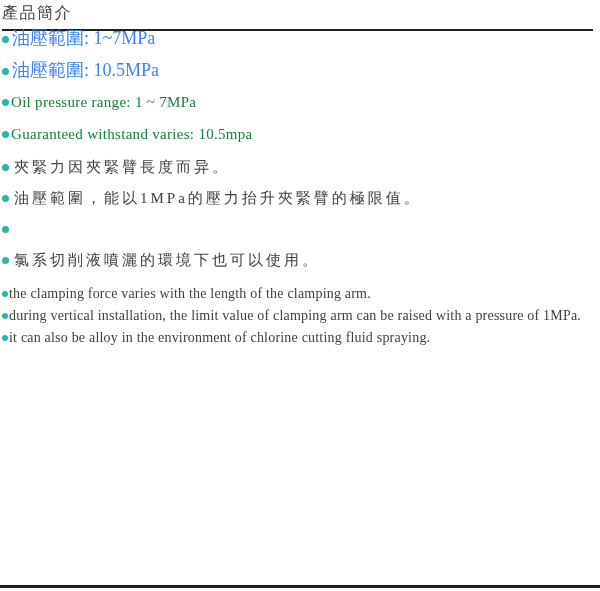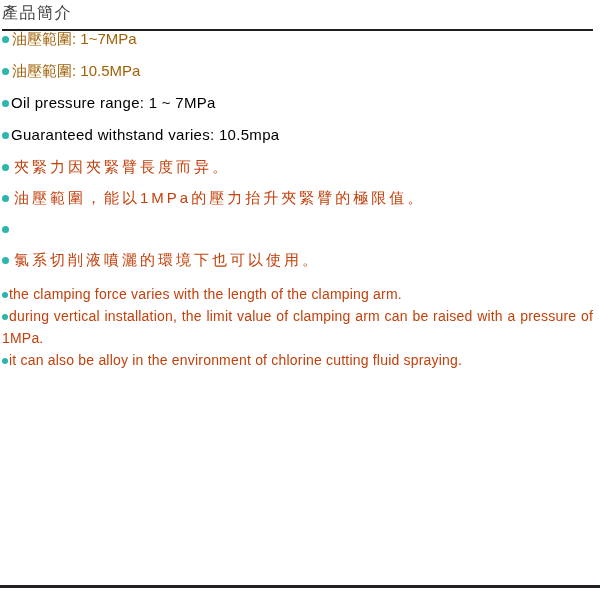--- a/index.html
+++ b/index.html
@@ -13,20 +13,21 @@
     font-family: "Liberation Sans", "DejaVu Sans", sans-serif;
     -webkit-font-smoothing: antialiased;
   }
   .doc {
     position: relative;
     box-sizing: border-box;
     width: 600px;
     height: 591px;
     padding: 4px 7px 0 2px;
     overflow: hidden;
+    font-family: Liberation Serif, serif;
   }
   .title {
     margin: 0;
     font-size: 16px;
     font-weight: 400;
     letter-spacing: 1.5px;
     color: #414042;
     line-height: 18px;
   }
   .rule-top {
@@ -52,55 +53,55 @@
     width: 7px;
     height: 7px;
     border-radius: 50%;
     background: var(--bullet-color, #2bb5ad);
     vertical-align: 1px;
     letter-spacing: 0;
   }
   
   .sec-zh-specs { margin-top: 15px; }
   .sec-zh-specs li {
-    font-size: 15px;
+    font-size: 18px;
     line-height: 15px;
-    color: #a16207;
+    color: #3b82f6;
     margin-bottom: 17px;
     white-space: nowrap;
   }
   .sec-zh-specs .dot { margin-right: 3px; }
   
   .sec-en-specs { margin-top: 21px; }
   .sec-en-specs li {
     font-size: 15px;
     line-height: 15px;
-    color: #000000;
+    color: #15803d;
     margin-bottom: 17px;
     letter-spacing: 0.3px;
     white-space: nowrap;
   }
   .sec-en-specs .dot { margin-right: 2px; }
   
   .sec-zh-features { margin-top: 31px; }
   .sec-zh-features li {
     font-size: 15px;
     line-height: 16px;
-    color: #c2410c;
+    color: #404040;
     letter-spacing: 3px;
     margin-bottom: 15px;
     white-space: nowrap;
   }
   .sec-zh-features .dot { margin-right: 5px; }
   
   .sec-en-features { margin-top: 37px; }
   .sec-en-features li {
     font-size: 14px;
     line-height: 22px;
-    color: #c2410c;
+    color: #404040;
     margin: 0;
     text-align: justify;
     text-align-last: left;
     letter-spacing: 0.2px;
   }
   .sec-en-features .dot {
     width: 6px;
     height: 6px;
     margin-right: 1px;
     vertical-align: 1px;

